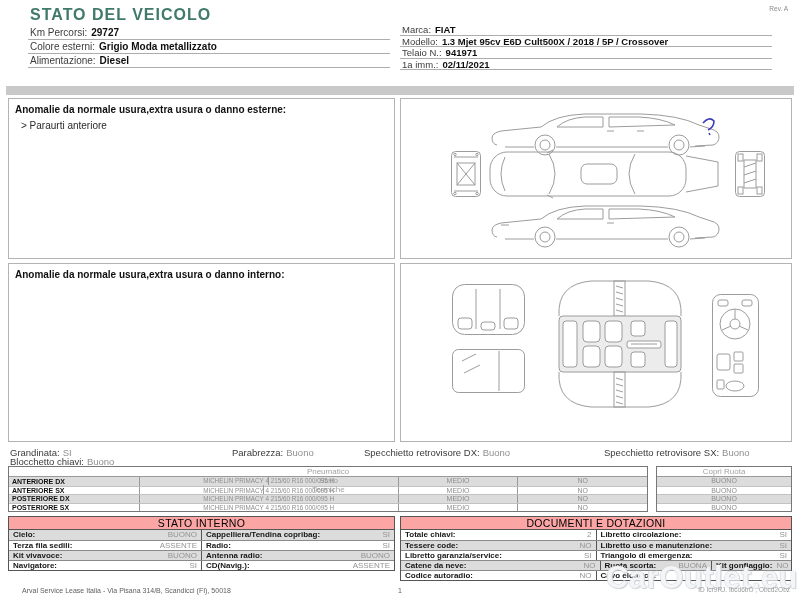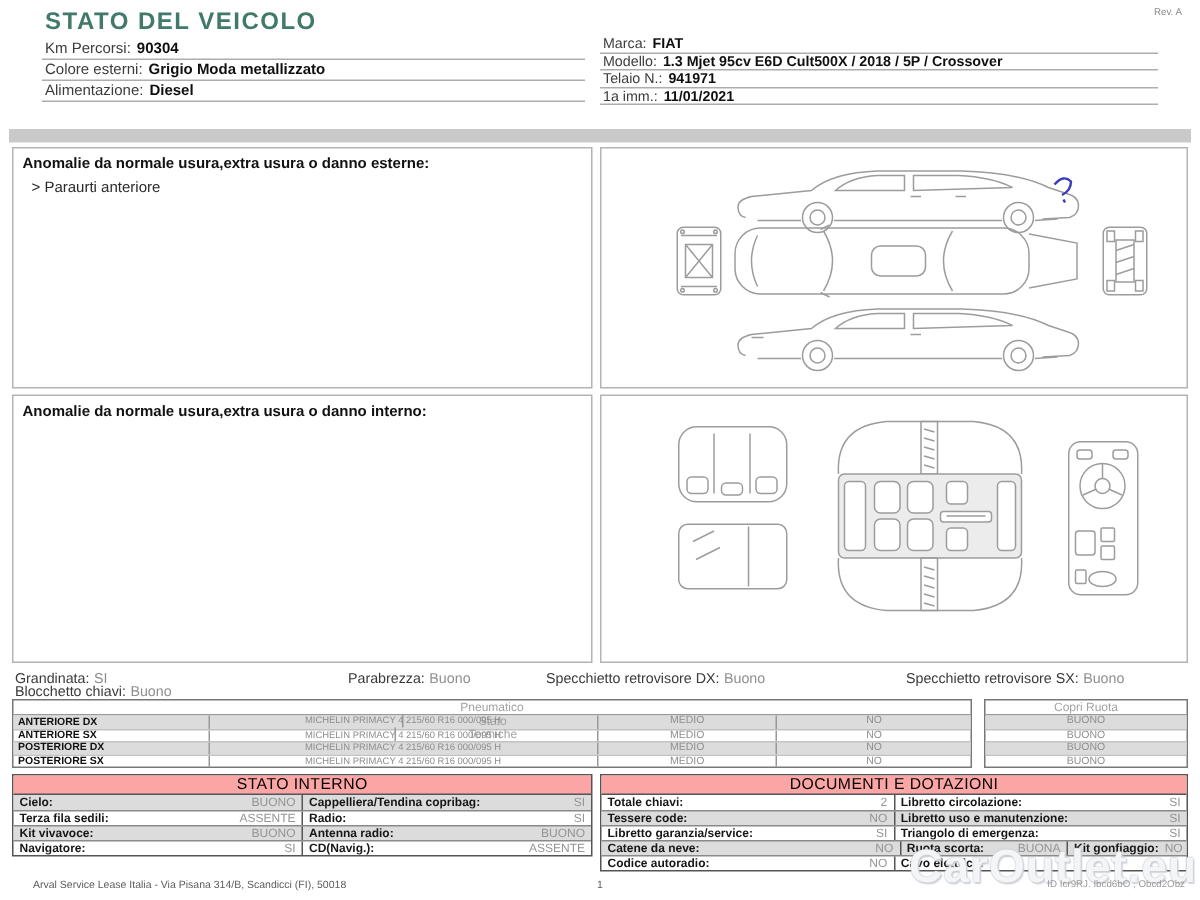--- a/index.html
+++ b/index.html
@@ -86,21 +86,21 @@
 <body>
 
 <div class="page">
 
   <div class="title">STATO DEL VEICOLO</div>
   <div class="rev">Rev. A</div>
 
   <div class="hdr-left">
     <div class="kv-row">
       <span class="kv-label">Km Percorsi:</span>
-      <span class="kv-value">90304</span>
+      <span class="kv-value">29727</span>
     </div>
     <div class="kv-row">
       <span class="kv-label">Colore esterni:</span>
       <span class="kv-value">Grigio Moda metallizzato</span>
     </div>
     <div class="kv-row">
       <span class="kv-label">Alimentazione:</span>
       <span class="kv-value">Diesel</span>
     </div>
   </div>
@@ -113,21 +113,21 @@
     <div class="kv-row">
       <span class="kv-label">Modello:</span>
       <span class="kv-value">1.3 Mjet 95cv E6D Cult500X / 2018 / 5P / Crossover</span>
     </div>
     <div class="kv-row">
       <span class="kv-label">Telaio N.:</span>
       <span class="kv-value">941971</span>
     </div>
     <div class="kv-row">
       <span class="kv-label">1a imm.:</span>
-      <span class="kv-value">11/01/2021</span>
+      <span class="kv-value">02/11/2021</span>
     </div>
   </div>
 
   <div class="grayband"></div>
 
   <div class="box" id="box-int-notes">
     <div class="box-heading">Anomalie da normale usura,extra usura o danno interno:</div>
   </div>
 
   <div class="box" id="box-ext-notes">

